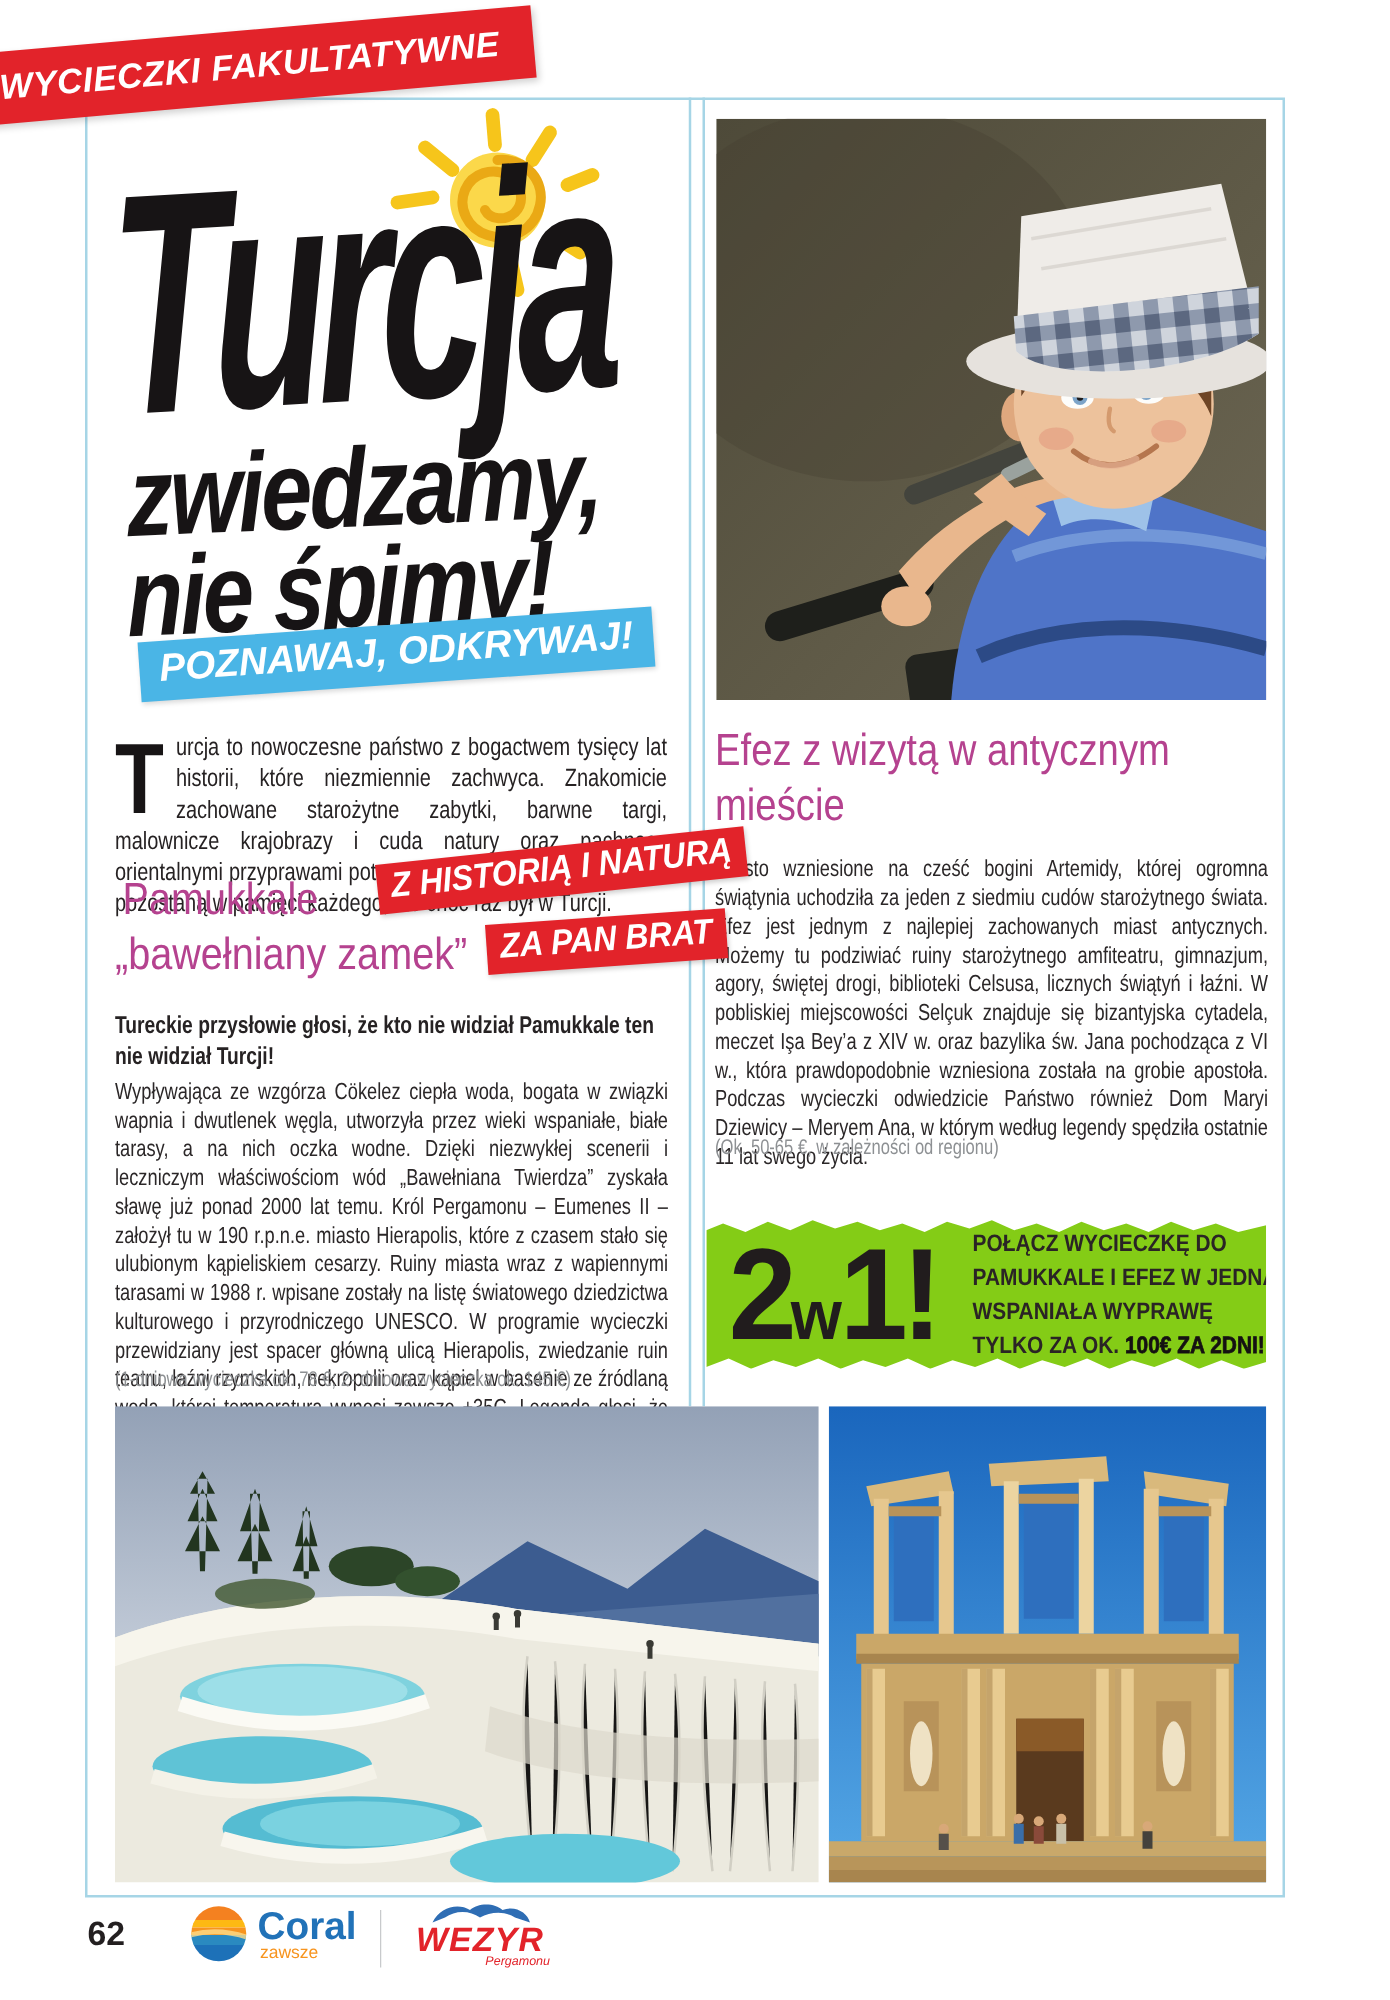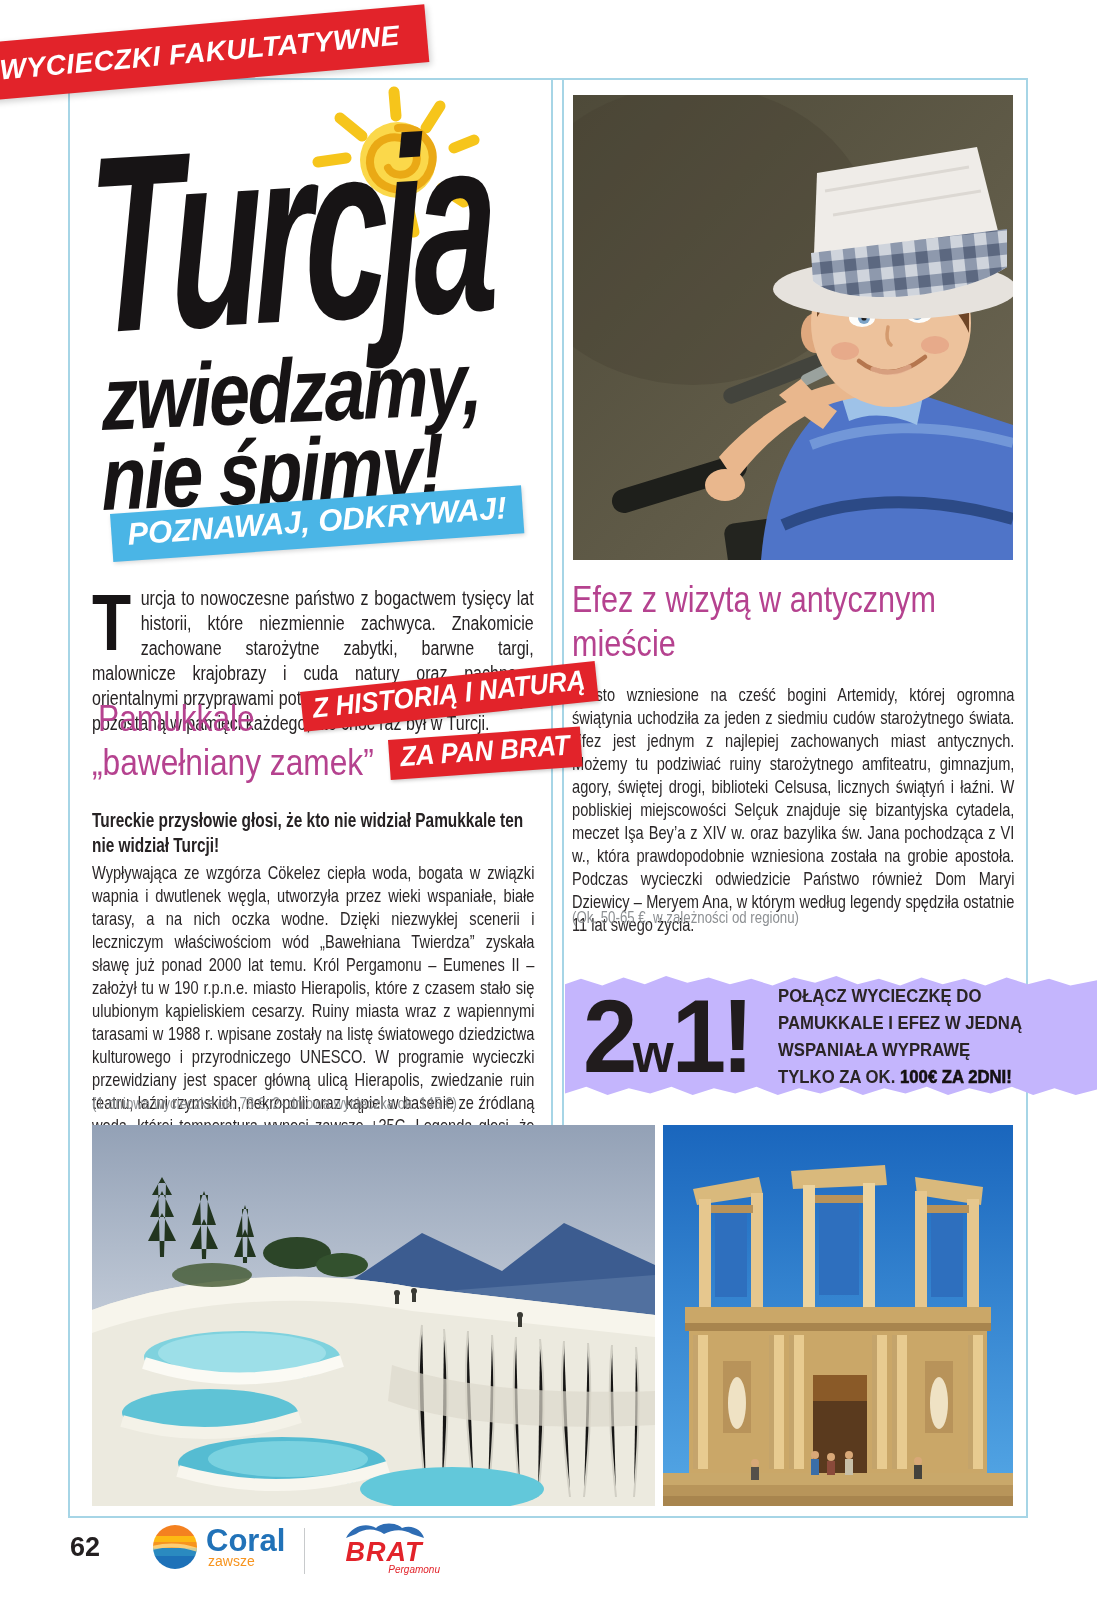--- a/index.html
+++ b/index.html
@@ -53,21 +53,21 @@
   .note.right{position:absolute;left:572px;top:908px;}
 
   
   .photo-boy{position:absolute;left:573px;top:95px;width:440px;height:465px;}
   .h-efez{position:absolute;left:572px;top:578px;width:524px;color:#b5428f;font-size:36px;line-height:44px;
           transform:scaleX(.85);transform-origin:left top;}
   .body-efez{position:absolute;left:572px;top:664px;width:560px;transform:scaleX(.79);transform-origin:left top;
              font-size:18.5px;line-height:23px;color:#2b2728;text-align:justify;}
 
   
-  .promo{position:absolute;left:565px;top:968px;width:532px;height:135px;background:#c4b5fd;
+  .promo{position:absolute;left:565px;top:968px;width:448px;height:135px;background:#84cc16;
          clip-path:polygon(0% 12%,3% 8%,7% 13%,11% 7%,15% 12%,19% 6%,23% 11%,27% 7%,31% 12%,35% 8%,39% 13%,43% 7%,47% 11%,51% 6%,55% 12%,59% 8%,63% 13%,67% 7%,71% 12%,75% 8%,79% 13%,83% 7%,87% 12%,91% 8%,95% 13%,100% 9%,100% 90%,96% 94%,92% 89%,88% 94%,84% 88%,80% 93%,76% 89%,72% 94%,68% 88%,64% 93%,60% 89%,56% 94%,52% 88%,48% 93%,44% 89%,40% 94%,36% 88%,32% 93%,28% 89%,24% 94%,20% 88%,16% 93%,12% 89%,8% 94%,4% 88%,0% 93%);}
   .promo-inner{display:flex;align-items:center;height:100%;padding-left:18px;}
   .promo-big{font-size:104px;font-weight:700;color:#211c1d;letter-spacing:-5px;line-height:1;white-space:nowrap;
              transform:scaleX(.94);transform-origin:left center;}
   .promo-big .w{font-size:56px;letter-spacing:-2px;}
   .promo-text{margin-left:18px;font-size:19px;line-height:27px;font-weight:700;color:#2a2425;
               transform:scaleX(.88);transform-origin:left center;white-space:nowrap;}
   .promo-text .price{color:#151112;-webkit-text-stroke:.6px #151112;}
 
   
@@ -350,18 +350,18 @@
       <span class="coral-sub">zawsze</span>
     </div>
   </div>
 
   <div class="logo-divider"></div>
 
   <div class="wezyr">
     <svg width="84" height="20" viewBox="0 0 84 20">
       <path d="M4 18 C10 6 24 2 34 8 C40 2 54 2 60 8 C70 4 80 10 82 18 L70 14 C60 8 50 10 42 14 C34 8 22 8 14 14 Z" fill="#2e6db4"></path>
     </svg>
-    <span class="wezyr-name">BRAT</span>
+    <span class="wezyr-name">WEZYR</span>
     <span class="wezyr-sub">Pergamonu</span>
   </div>
 
 
 </div>
 
 </body></html>

